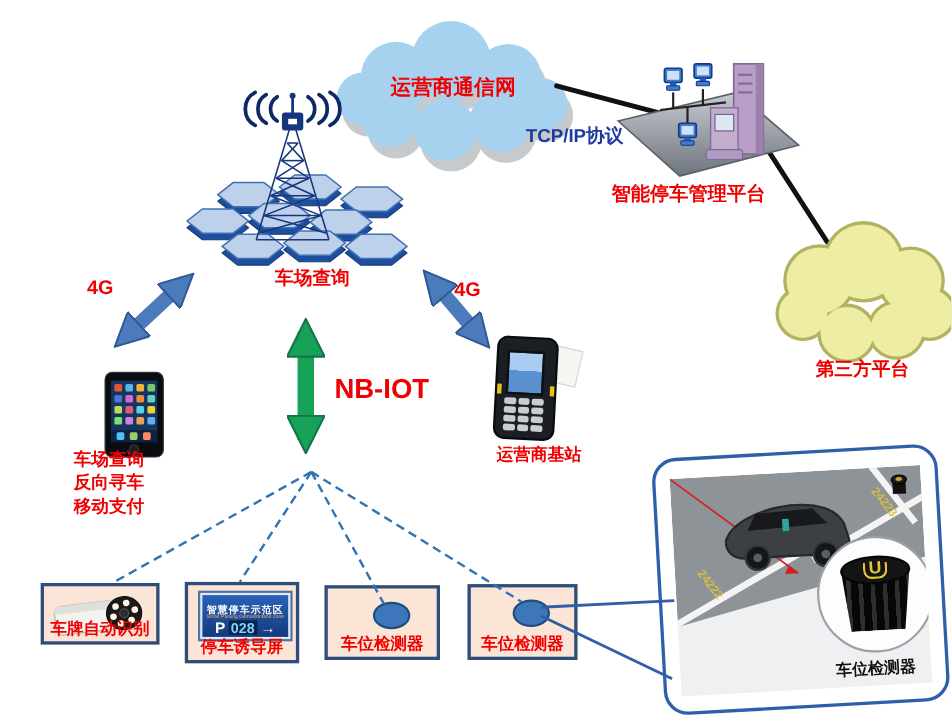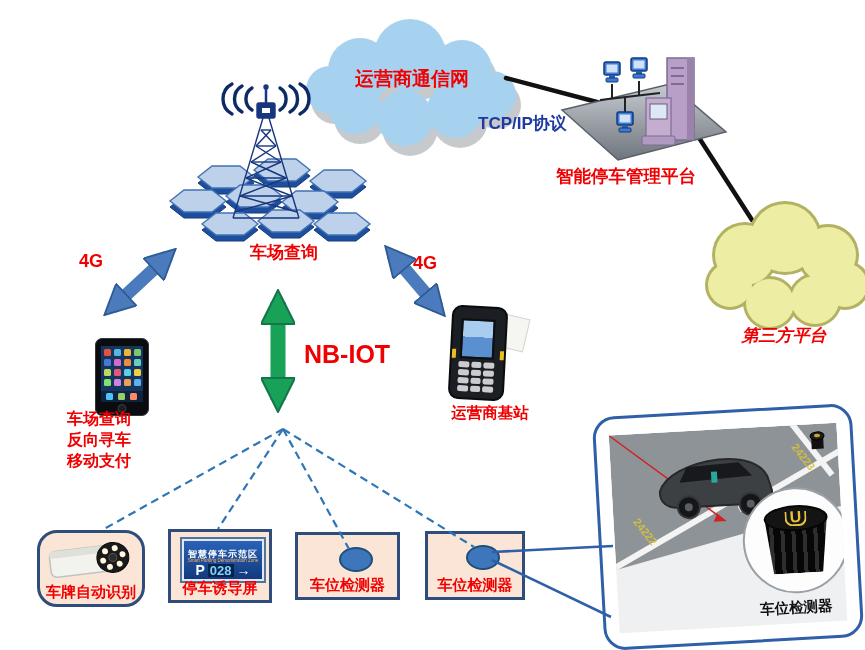--- a/index.html
+++ b/index.html
@@ -218,21 +218,21 @@
   </svg>
 
   <div class="lbl red ctr" style="left:412px;top:66px;font-size:19px;">运营商通信网</div>
   <div class="lbl" style="left:478px;top:112px;font-size:17px;color:#1c3aa0;">TCP/IP协议</div>
   <div class="lbl red" style="left:556px;top:164px;font-size:17.5px;">智能停车管理平台</div>
   <div class="lbl red ctr" style="left:284px;top:241px;font-size:17px;">车场查询</div>
   <div class="lbl red" style="left:79px;top:251px;font-size:18px;">4G</div>
   <div class="lbl red" style="left:413px;top:253px;font-size:18px;">4G</div>
   <div class="lbl red" style="left:304px;top:340px;font-size:25px;">NB-IOT</div>
 
-  <div class="lbl red ctr" style="left:784px;top:324px;font-size:17px;font-style:italic;">第三方平台</div>
+  <div class="lbl red ctr" style="left:784px;top:324px;font-size:17px;">第三方平台</div>
 
   <div class="lbl red ctr" style="left:99px;top:408px;font-size:16px;line-height:1.32;text-align:right;">
     <div>车场查询</div>
     <div>反向寻车</div>
     <div>移动支付</div>
   </div>
   <div class="lbl red ctr" style="left:490px;top:403px;font-size:15.5px;">运营商基站</div>
 
   <div class="phone">
     <div class="phone-screen">
@@ -280,21 +280,21 @@
         <span></span>
         <span></span>
         <span></span>
         <span></span>
         <span></span>
     </div>
     <div class="pda-yellow" style="left:2px;top:44px;"></div>
     <div class="pda-yellow" style="right:2px;top:44px;"></div>
   </div>
 
-  <div class="dev-box" style="left:37px;top:530px;width:108px;height:77px;border-radius:20px;">
+  <div class="dev-box" style="left:37px;top:530px;width:108px;height:56px;">
     <svg class="cam" width="92" height="42">
       <g transform="rotate(-7 46 21)">
         <rect x="4" y="8" width="60" height="26" rx="6" fill="#f2f2ee" stroke="#c3c3bd" stroke-width="1.5"></rect>
         <rect x="4" y="8" width="60" height="7" rx="3" fill="#e0e0da"></rect>
         <ellipse cx="67" cy="21" rx="16" ry="15" fill="#1a1a1a" stroke="#0a0a0a"></ellipse>
         <circle cx="60" cy="14" r="3" fill="#fff8e0"></circle>
           <circle cx="70" cy="12" r="3" fill="#fff8e0"></circle>
         <circle cx="57" cy="23" r="3" fill="#fff8e0"></circle>
           <circle cx="77" cy="19" r="3" fill="#fff8e0"></circle>
         <circle cx="63" cy="30" r="3" fill="#fff8e0"></circle>

